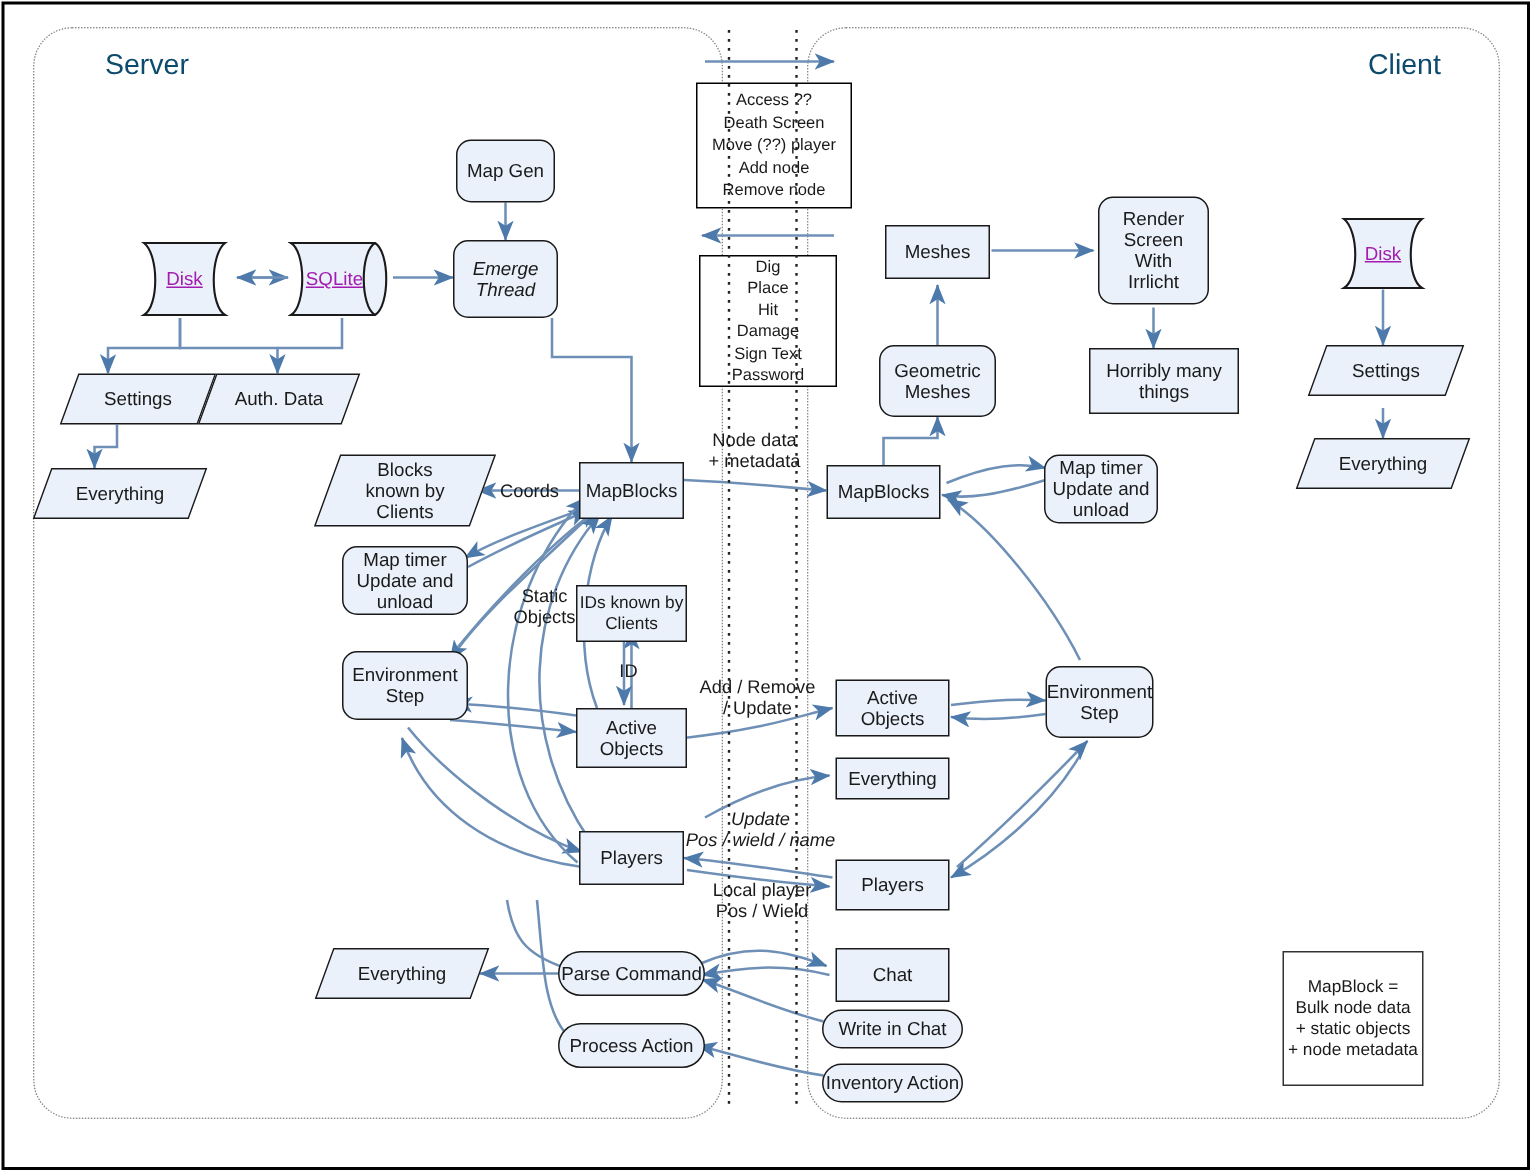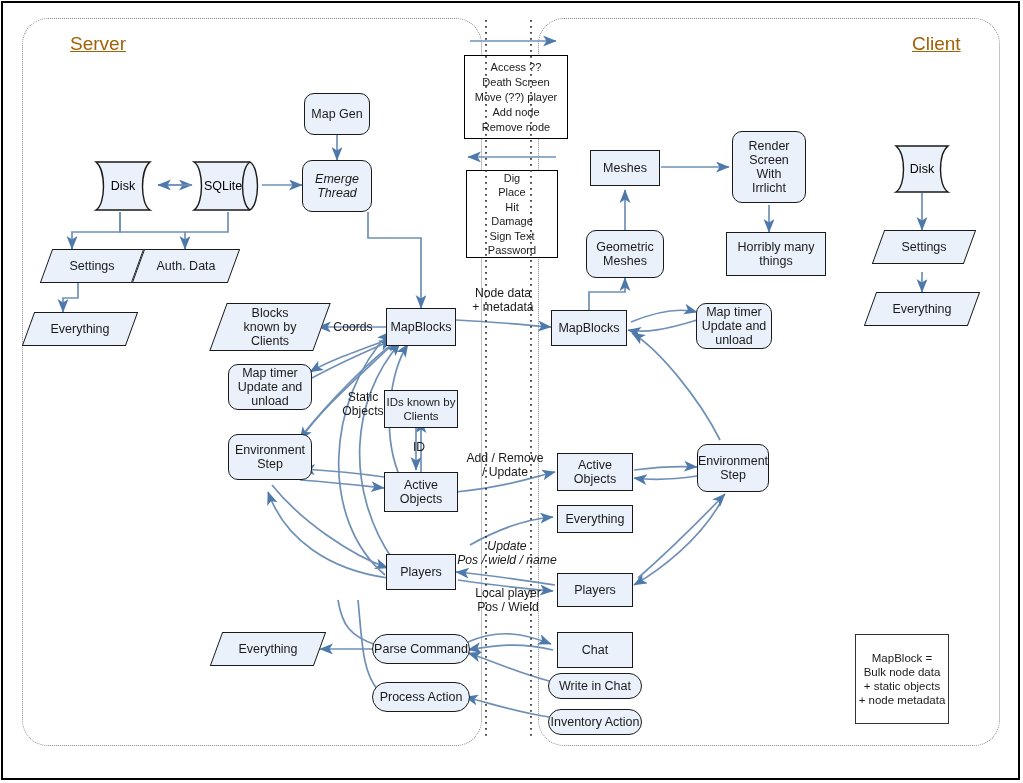--- a/index.html
+++ b/index.html
@@ -17,25 +17,25 @@
 
   
   .para{position:absolute;box-sizing:border-box;display:flex;align-items:center;justify-content:center;
         text-align:center;font-size:12.5px;line-height:14px;color:#1a1a1a;white-space:pre-line;}
   .para .skew{position:absolute;left:0;top:0;right:0;bottom:0;background:#eaf1fb;border:1.4px solid #1a1a1a;
         transform:skewX(-20deg);}
   .para .txt{position:relative;z-index:2;}
 
   
   .disk{position:absolute;box-sizing:border-box;display:flex;align-items:center;justify-content:center;
-        text-align:center;font-size:12.5px;color:#000000;}
+        text-align:center;font-size:12.5px;color:#a21caf;text-decoration:underline;}
   .disk .txt{position:relative;z-index:3;}
 
   .lbl{position:absolute;font-size:12.2px;line-height:14px;color:#1a1a1a;text-align:center;white-space:pre-line;}
-  .zonetitle{position:absolute;font-size:19px;color:#a16207;text-decoration:underline;}
+  .zonetitle{position:absolute;font-size:19px;color:#0c4a6e;}
 
   .zone{position:absolute;box-sizing:border-box;border:1.6px dotted #8a8a8a;border-radius:26px;background:transparent;}
 </style>
 </head>
 <body>
 
 <div id="canvas">
   <div id="frame"></div>
 
   <div class="zone" style="left:22px;top:18px;width:460px;height:728px;"></div>

